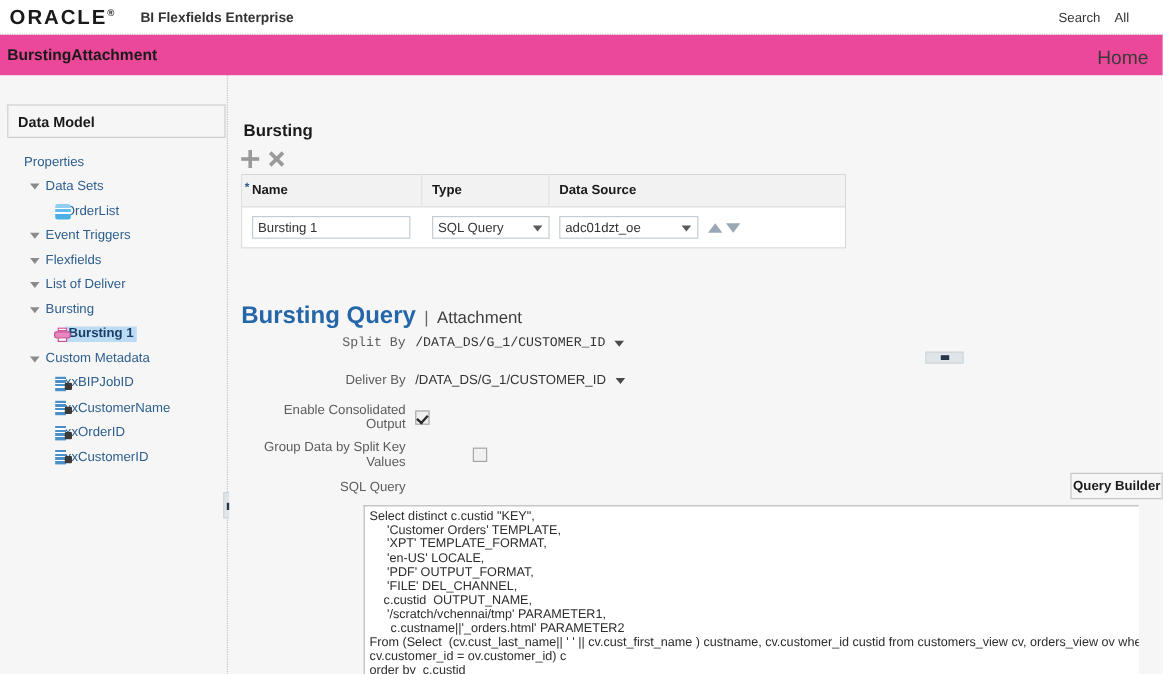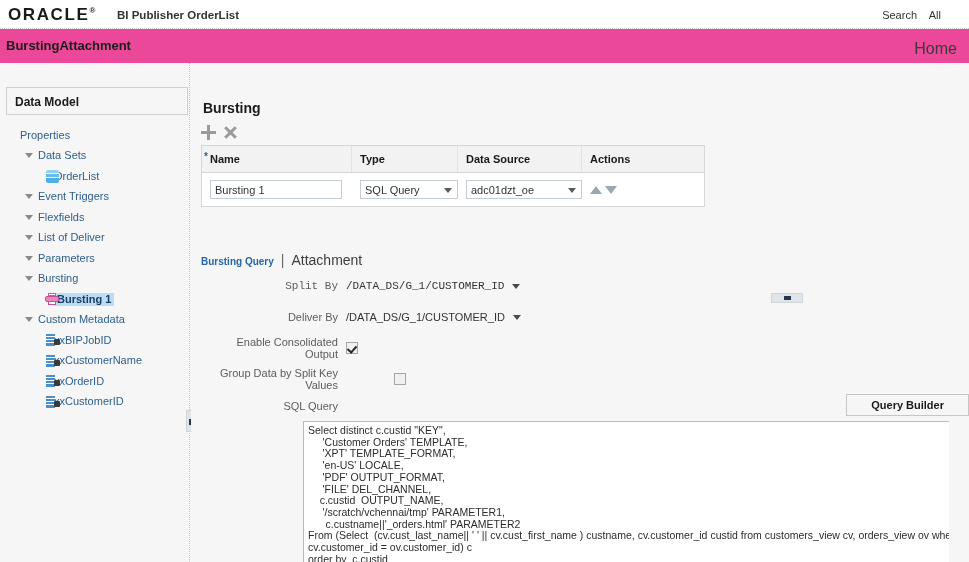--- a/index.html
+++ b/index.html
@@ -394,21 +394,21 @@
 
   
   .tabs-row {
     position: absolute;
     left: 10px; top: 189px;
     display: flex;
     align-items: baseline;
     gap: 7px;
   }
   .tab-active {
-    font-size: 10px;
+    font-size: 20px;
     font-weight: bold;
     color: #2566a8;
     cursor: pointer;
   }
   .tab-sep {
     font-size: 14px;
     color: #666666;
   }
   .tab-inactive {
     font-size: 14px;
@@ -464,21 +464,21 @@
     left: 2px; top: 1px;
     width: 4px; height: 7px;
     border: solid #2a2a2a;
     border-width: 0 2px 2px 0;
     transform: rotate(42deg);
   }
 
   .query-builder-btn {
     position: absolute;
     right: 0px; top: 331px;
-    padding: 4px 24px;
+    padding: 4px 1px;
     background: #f6f6f6;
     border: 1px solid #c6c6c6;
     font-family: "Liberation Sans", sans-serif;
     font-size: 11px;
     font-weight: bold;
     color: #1a1a1a;
     cursor: pointer;
     box-sizing: border-box;
   }
 
@@ -505,21 +505,21 @@
     white-space: pre;
   }
 </style>
 </head>
 <body>
 
 <div class="global-header">
   <div class="oracle-logo">
     <span>ORACLE</span><span class="reg">®</span>
   </div>
-  <div class="product-name">BI Publisher OrderList</div>
+  <div class="product-name">BI Flexfields Enterprise</div>
   <div class="search-label">Search</div>
   <div class="search-scope">All</div>
 </div>
 
 <div class="page-bar">
   <div class="page-title">BurstingAttachment</div>
   <a class="home-link" href="#">Home</a>
 </div>
 
 <div class="content-area">
@@ -544,24 +544,20 @@
           <span class="twisty open"></span>
           <span class="node-label">Event Triggers</span>
         </div>
         <div class="tree-node lvl1">
           <span class="twisty open"></span>
           <span class="node-label">Flexfields</span>
         </div>
         <div class="tree-node lvl1">
           <span class="twisty open"></span>
           <span class="node-label">List of Deliver</span>
-        </div>
-        <div class="tree-node lvl1">
-          <span class="twisty open"></span>
-          <span class="node-label">Parameters</span>
         </div>
         <div class="tree-node lvl1">
           <span class="twisty open"></span>
           <span class="node-label">Bursting</span>
         </div>
         <div class="tree-node lvl2 selected">
           <span class="icon-printer">
             <span class="pr-top"></span>
             <span class="pr-body"></span>
             <span class="pr-out"></span>
@@ -615,21 +611,20 @@
     </div>
 
     <div class="burst-table">
       <div class="bt-head">
         <div class="c-name">
           <span class="req-star">*</span>
           <span>Name</span>
         </div>
         <div class="c-type">Type</div>
         <div class="c-src">Data Source</div>
-        <div class="c-act">Actions</div>
       </div>
       <div class="bt-row">
         <div class="c-name">
           <input class="txt-input" type="text" value="Bursting 1" style="">
         </div>
         <div class="c-type">
           <div class="sel-box sel-type">
             <span class="sel-val">SQL Query</span>
             <span class="caret"></span>
           </div>

